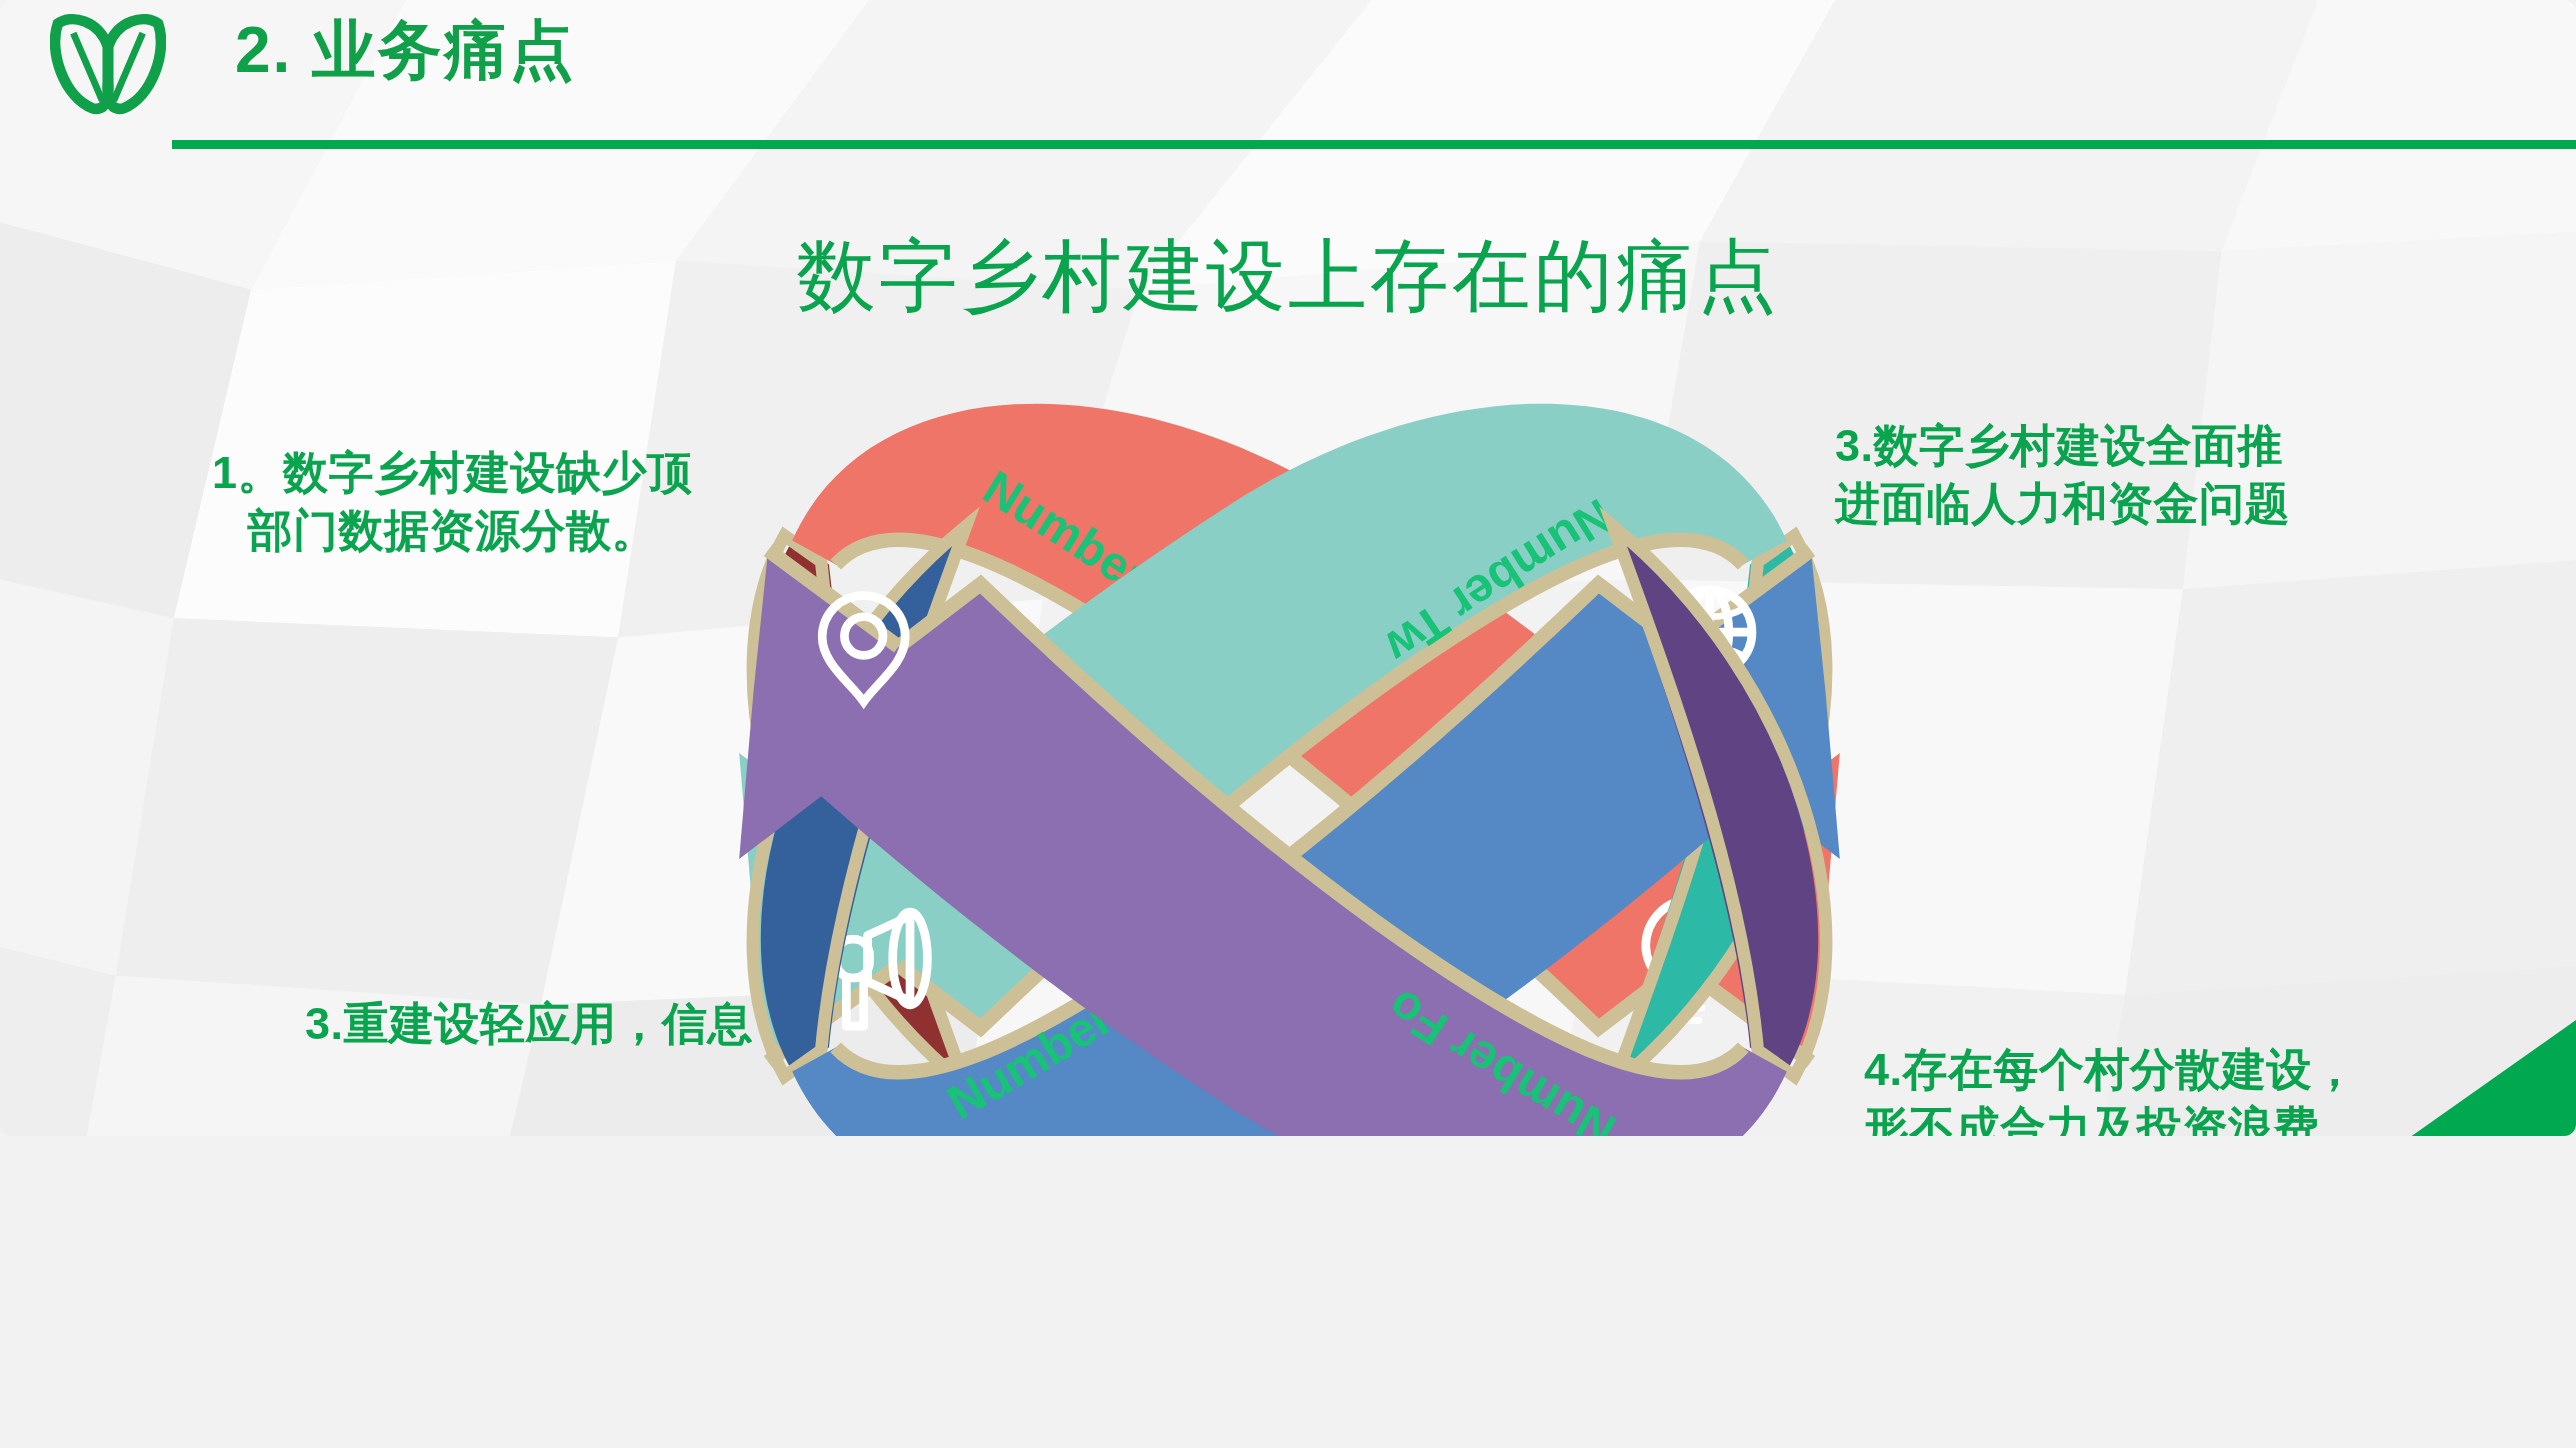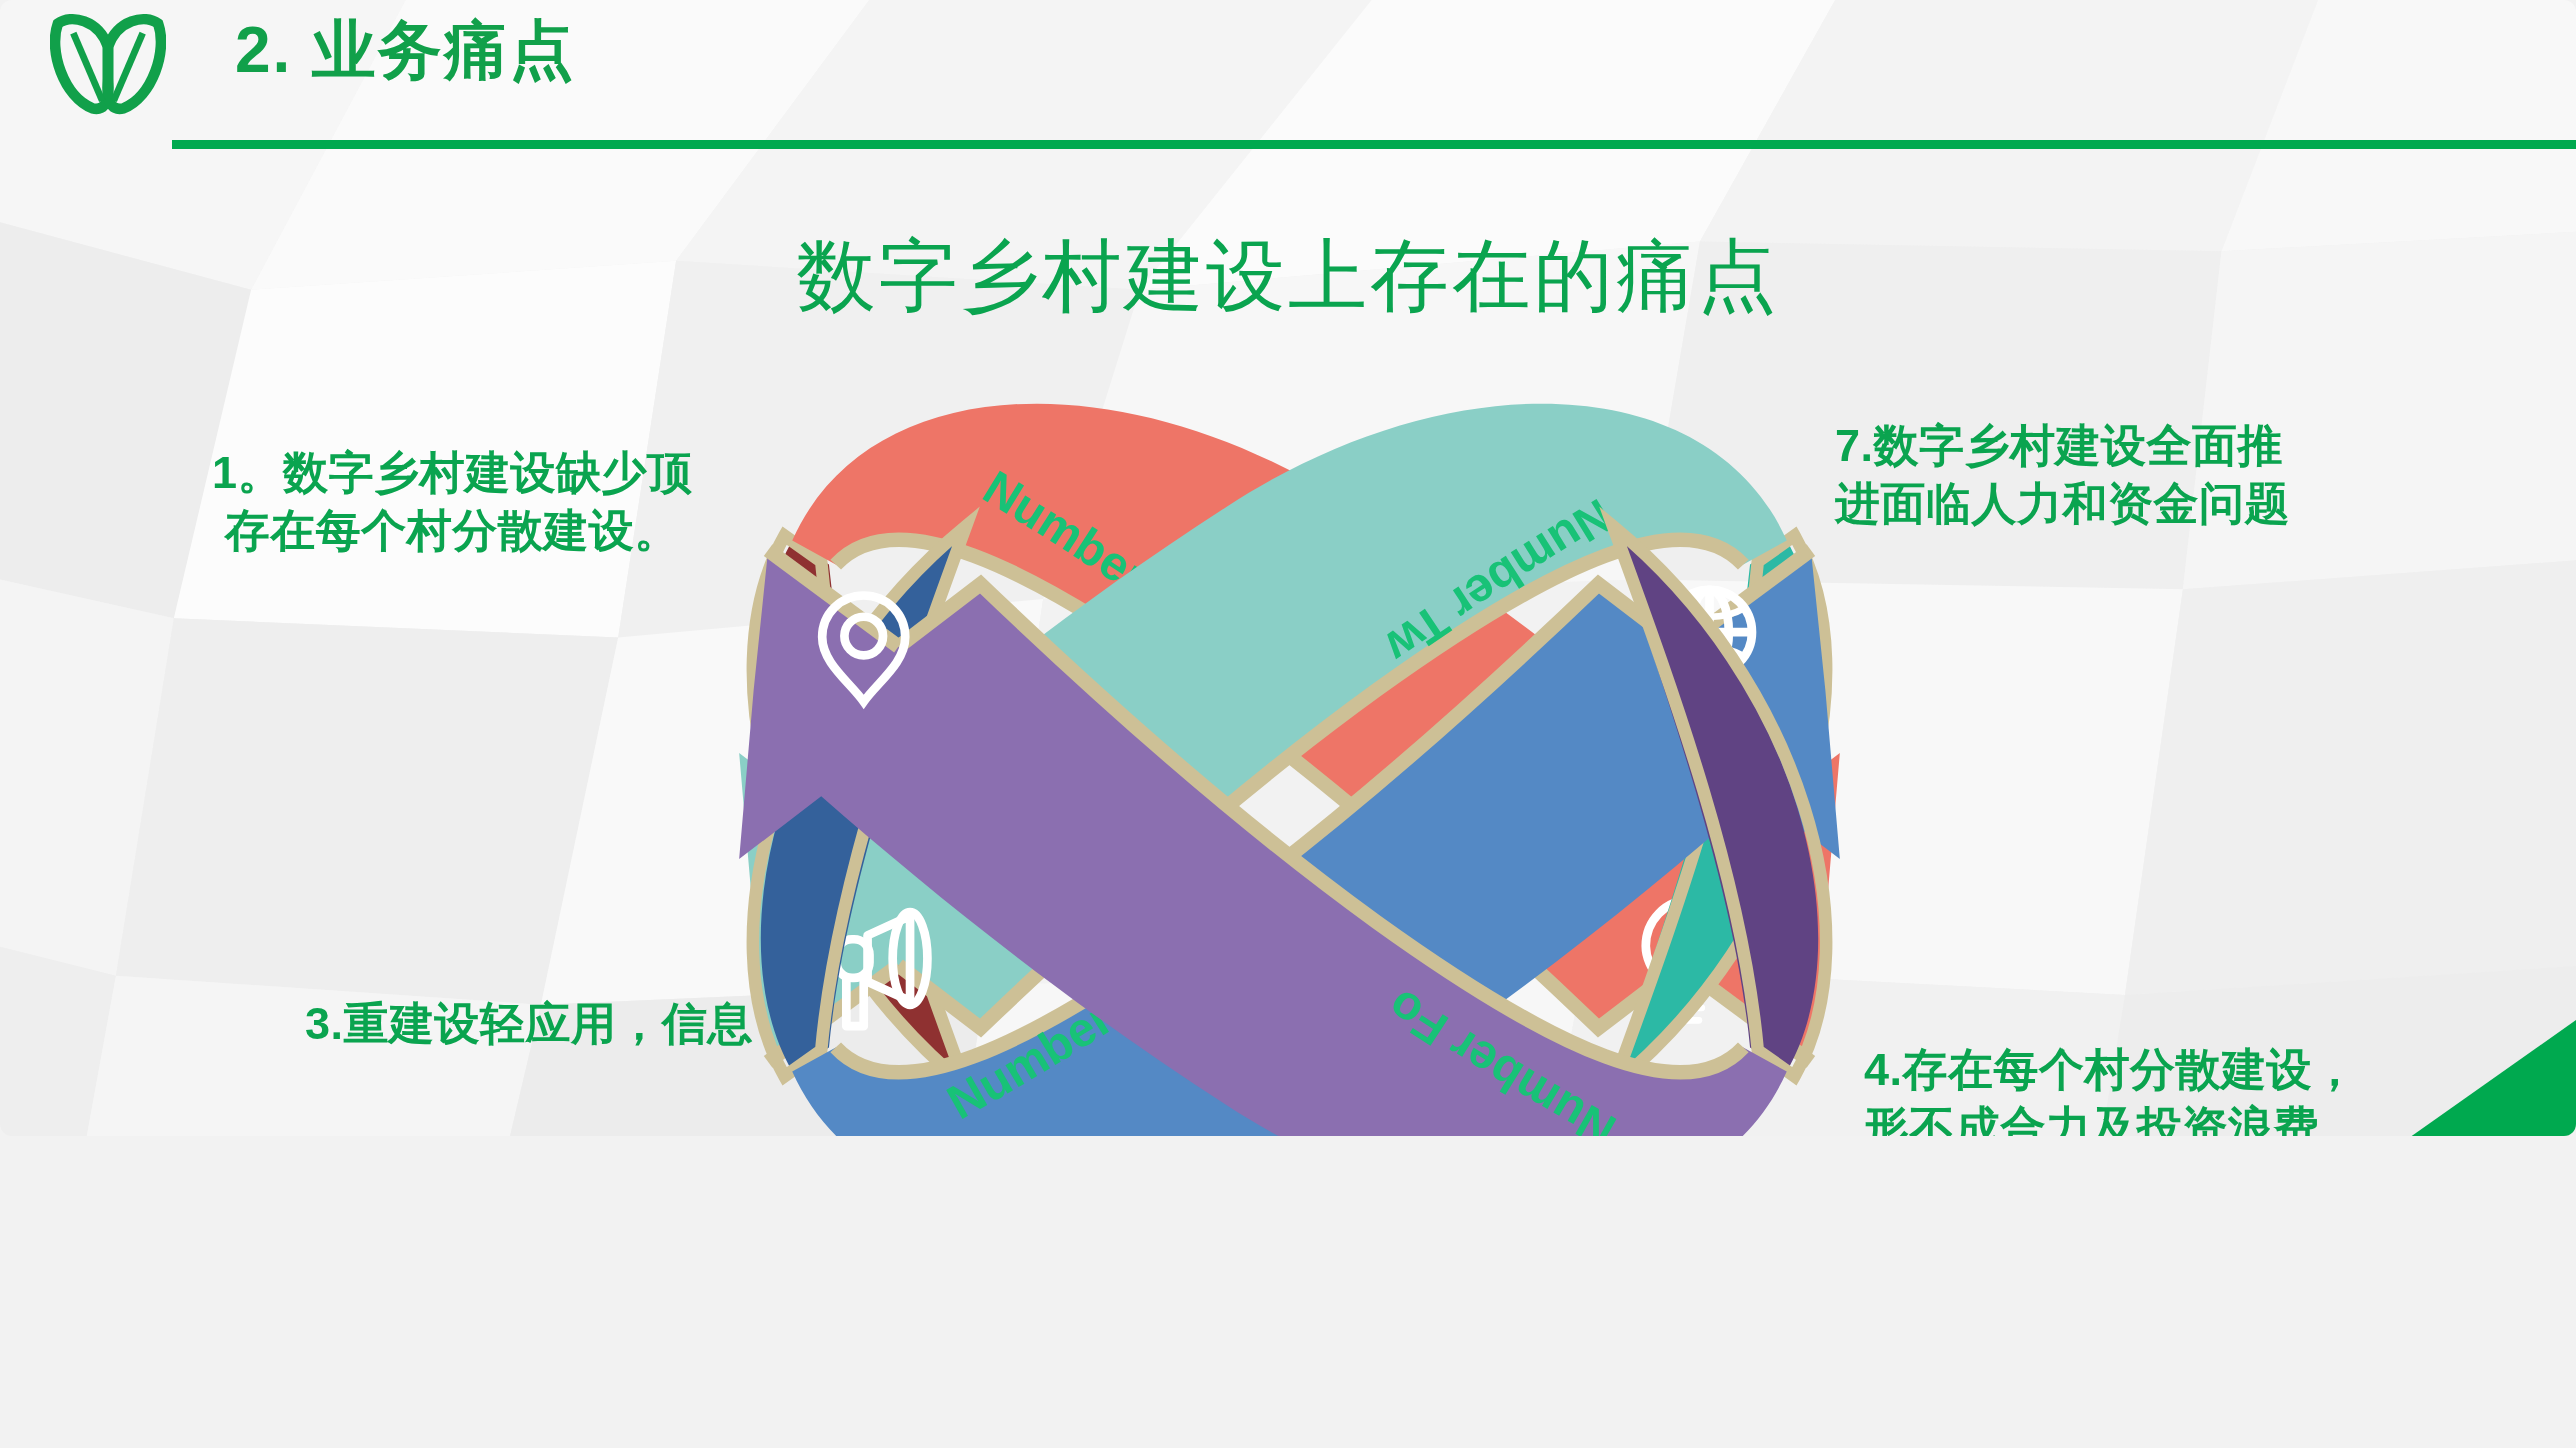--- a/index.html
+++ b/index.html
@@ -243,25 +243,25 @@
       <g transform="translate(150,215)" fill="none" stroke="#ffffff" stroke-width="9">
         <path d="M 44 2 C 20 2 1 21 1 45 C 1 72 30 92 44 112 C 58 92 87 72 87 45
                  C 87 21 68 2 44 2 Z"></path>
         <circle cx="44" cy="44" r="20"></circle>
       </g>
     </g>
   </svg>
 
   <div id="txt-1" class="side-text">
     <div>1。数字乡村建设缺少顶</div>
-    <div>存在每个村分散建设。</div>
+    <div>部门数据资源分散。</div>
   </div>
 
   <div id="txt-2" class="side-text">
-    <div>7.数字乡村建设全面推</div>
+    <div>3.数字乡村建设全面推</div>
     <div>进面临人力和资金问题</div>
   </div>
 
   <div id="txt-3" class="side-text">
     <div>3.重建设轻应用，信息</div>
   </div>
 
   <div id="txt-4" class="side-text">
     <div>4.存在每个村分散建设，</div>
     <div>形不成合力及投资浪费</div>

